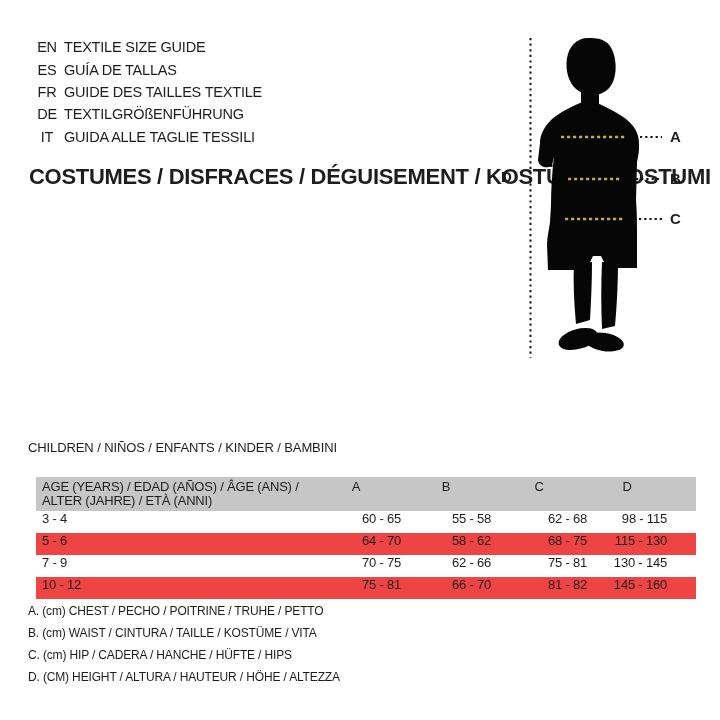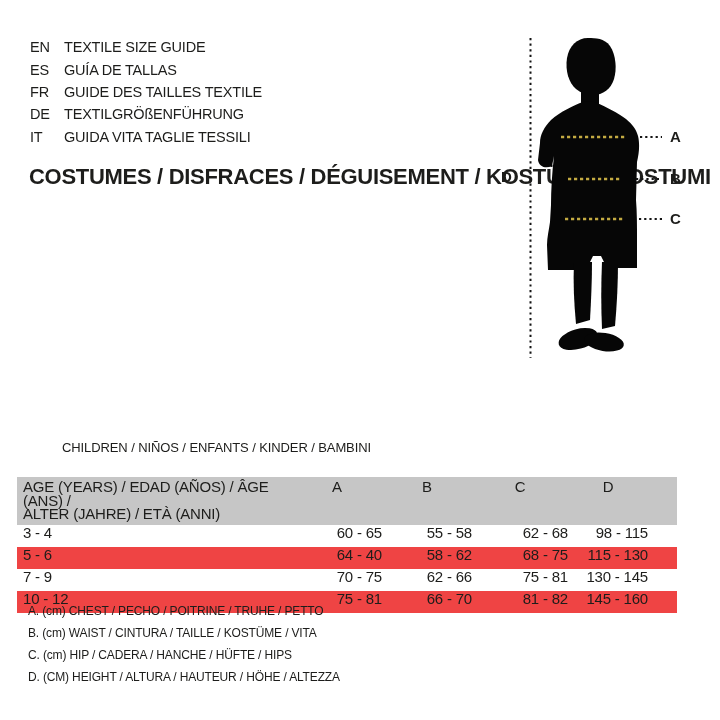--- a/index.html
+++ b/index.html
@@ -5,33 +5,33 @@
   html,body{margin:0;padding:0;}
   body{
     width:720px;height:720px;background:#ffffff;position:relative;
     font-family:"Liberation Sans",sans-serif;color:#1d1d1b;
     letter-spacing:-0.2px;overflow:hidden;
   }
   .canvas{position:absolute;inset:0;}
 
   
   .languages{position:absolute;left:30px;top:36px;}
-  .lang-row{display:flex;height:22.4px;align-items:center;font-size:14.5px;}
+  .lang-row{display:flex;height:22.4px;align-items:center;font-size:14.5px;text-align:center;}
   .lang-code{width:34px;flex:0 0 34px;}
 
   
   .category-title{position:absolute;left:29px;top:164px;font-size:22px;font-weight:700;letter-spacing:-0.3px;}
 
   
   svg.figure{position:absolute;left:490px;top:30px;width:220px;height:335px;}
   svg.figure text{font-family:"Liberation Sans",sans-serif;font-weight:700;font-size:15px;fill:#1d1d1b;letter-spacing:0;}
 
   
-  .section-title{position:absolute;left:28px;top:440px;font-size:13px;letter-spacing:-0.1px;margin-left:34px;}
-  .size-table{position:absolute;left:17px;top:477px;width:660px;font-size:15px;}
+  .section-title{position:absolute;left:28px;top:440px;font-size:13px;letter-spacing:-0.1px;}
+  .size-table{position:absolute;left:36px;top:477px;width:660px;font-size:13px;}
   .thead{display:grid;grid-template-columns:275px 90px 90px 96px 80px 1fr;background:#c6c6c6;padding:3px 0 4px;}
   .th-age{padding-left:6px;line-height:13.5px;}
   .th-col{text-align:center;line-height:13.5px;}
   .tr{display:grid;grid-template-columns:275px 90px 90px 96px 80px 1fr;height:22px;line-height:16px;}
   .tr.stripe{background:#ef4444;}
   .td-age{padding-left:6px;}
   .td-col{text-align:right;}
 
   
   .legend{position:absolute;left:28px;top:600px;font-size:12px;line-height:22px;letter-spacing:-0.15px;}
@@ -53,21 +53,21 @@
     <div class="lang-row">
       <span class="lang-code">FR</span>
       <span class="lang-label">GUIDE DES TAILLES TEXTILE</span>
     </div>
     <div class="lang-row">
       <span class="lang-code">DE</span>
       <span class="lang-label">TEXTILGRÖßENFÜHRUNG</span>
     </div>
     <div class="lang-row">
       <span class="lang-code">IT</span>
-      <span class="lang-label">GUIDA VITA TAGLIE TESSILI</span>
+      <span class="lang-label">GUIDA ALLE TAGLIE TESSILI</span>
     </div>
   </div>
 
   <div class="category-title">COSTUMES / DISFRACES / DÉGUISEMENT / KOSTÜME / COSTUMI</div>
 
   <svg class="figure" viewBox="0 0 220 335" xmlns="http://www.w3.org/2000/svg">
 
     <line x1="40.5" y1="8" x2="40.5" y2="328" stroke="#141414" stroke-width="2" stroke-dasharray="2.2 3.4"></line>
     <text x="11" y="152">D</text>
 
@@ -138,21 +138,21 @@
     <div class="tr">
       <div class="td-age">3 - 4</div>
       <div class="td-col">60 - 65</div>
       <div class="td-col">55 - 58</div>
       <div class="td-col">62 - 68</div>
       <div class="td-col">98 - 115</div>
       <div></div>
     </div>
     <div class="tr stripe">
       <div class="td-age">5 - 6</div>
-      <div class="td-col">64 - 40</div>
+      <div class="td-col">64 - 70</div>
       <div class="td-col">58 - 62</div>
       <div class="td-col">68 - 75</div>
       <div class="td-col">115 - 130</div>
       <div></div>
     </div>
     <div class="tr">
       <div class="td-age">7 - 9</div>
       <div class="td-col">70 - 75</div>
       <div class="td-col">62 - 66</div>
       <div class="td-col">75 - 81</div>

